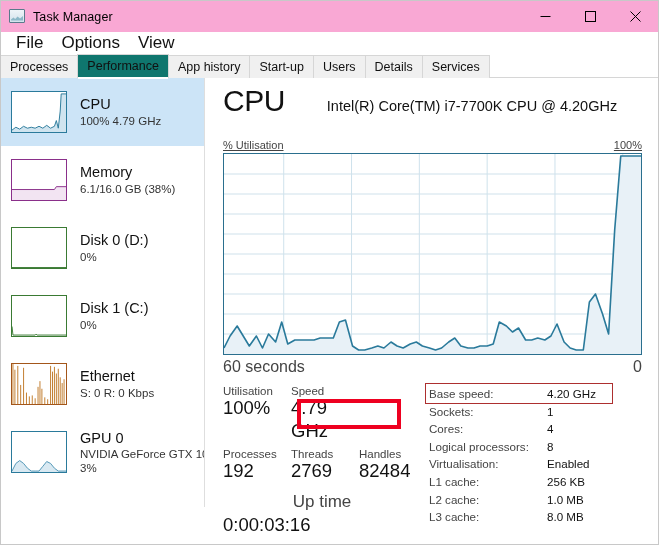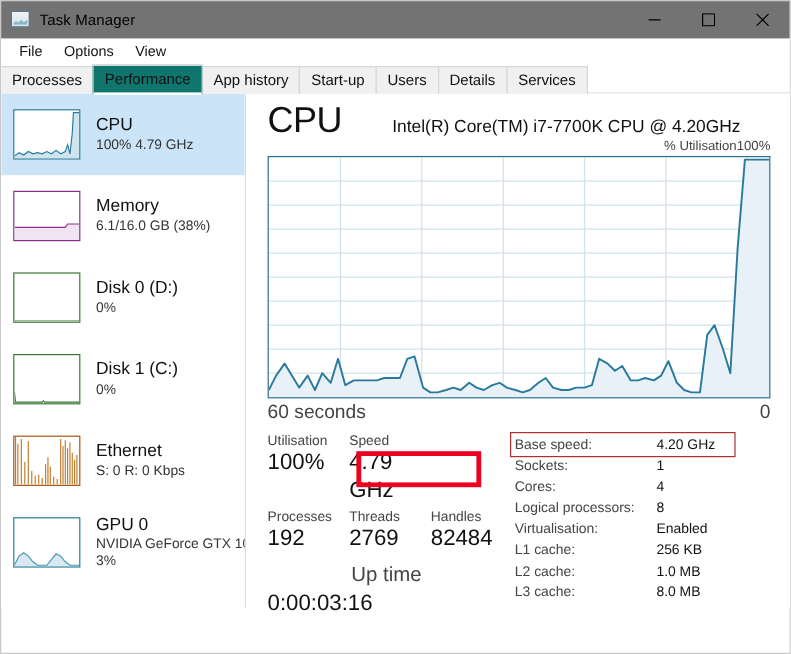--- a/index.html
+++ b/index.html
@@ -7,32 +7,32 @@
     width:659px;height:545px;
     background:#ffffff;
     font-family:"Liberation Sans", sans-serif;
     color:#1a1a1a;
     overflow:hidden;
     -webkit-font-smoothing:antialiased;
   }
   .window{width:659px;height:545px;position:relative;background:#fff;box-sizing:border-box;border:1px solid #c8c8c8;}
 
   
-  .titlebar{height:31px;display:flex;align-items:center;background:#737373;position:relative;}
+  .titlebar{height:31px;display:flex;align-items:center;background:#f9a8d4;position:relative;}
   .title-icon{width:16px;height:16px;margin-left:8px;margin-right:8px;position:relative;flex:none;}
   .title-icon .tiwrap{width:16px;height:14px;border:1px solid #5a7a8c;border-radius:1px;background:linear-gradient(#eef4f8,#d3e2ec);box-sizing:border-box;position:relative;overflow:hidden;}
   .title-icon .tiwrap:after{content:"";position:absolute;left:1px;bottom:1px;width:12px;height:5px;background:#4a90a8;opacity:.55;clip-path:polygon(0 80%,20% 40%,35% 70%,55% 20%,75% 60%,100% 10%,100% 100%,0 100%);}
   .title-text{font-size:12.5px;color:#000;letter-spacing:.1px;}
   .win-controls{position:absolute;right:0;top:0;height:31px;display:flex;}
   .wc{width:45px;height:31px;display:flex;align-items:center;justify-content:center;cursor:default;}
   .wc svg{display:block;}
 
   
   .menubar{height:22px;display:flex;align-items:center;padding-left:6px;background:#fff;}
-  .menu-item{font-size:12px;color:#111;padding:2px 9px;cursor:default;}
+  .menu-item{font-size:17px;color:#111;padding:2px 9px;cursor:default;}
 
   
   .tabstrip{height:24px;display:flex;align-items:flex-end;background:#fff;position:relative;padding-left:0;}
   .tabstrip:after{content:"";position:absolute;left:0;right:0;bottom:0;height:1px;background:#d6d6d6;}
   .tab{font-size:12.5px;color:#111;height:22px;line-height:22px;padding:0 9px;border:1px solid #d6d6d6;border-bottom:none;background:#f0f0f0;margin-right:-1px;position:relative;z-index:1;cursor:default;white-space:nowrap;}
   .tab.active{background:#0f766e;z-index:3;height:23px;line-height:22px;border-color:#d6d6d6;}
   .tab.active:after{content:"";position:absolute;left:0;right:0;bottom:-1px;height:2px;background:#fff;}
   .tab:first-child{border-left:none;}
 
   
@@ -45,21 +45,21 @@
   .sb-text{margin-left:13px;line-height:1.12;min-width:0;overflow:hidden;white-space:nowrap;}
   .sb-title{font-size:14.5px;color:#111;font-weight:400;}
   .sb-sub{font-size:11.5px;color:#333;margin-top:2px;}
   .sb-sub2{font-size:11.5px;color:#333;margin-top:1px;}
 
   
   .main{flex:1;position:relative;padding:0 16px 0 18px;box-sizing:border-box;background:#fff;}
   .main-head{display:flex;align-items:baseline;padding-top:8px;}
   .cpu-big{font-size:30px;color:#111;font-weight:400;letter-spacing:-.5px;line-height:1;}
   .cpu-model{font-size:14.5px;color:#111;margin-left:42px;white-space:nowrap;}
-  .axis-row{display:flex;justify-content:flex-end;align-items:flex-end;margin-top:0;font-size:11px;color:#444;}
+  .axis-row{display:flex;justify-content:space-between;align-items:flex-end;margin-top:23px;font-size:11px;color:#444;text-decoration:underline;}
   .graph-box{margin-top:2px;height:202px;border:1px solid #2a6f8e;box-sizing:border-box;position:relative;background:#fff;overflow:hidden;}
   .graph-box svg{position:absolute;inset:0;width:100%;height:100%;display:block;}
   .axis-row2{display:flex;justify-content:space-between;margin-top:3px;font-size:16px;color:#444;}
 
   
   .stats{display:flex;margin-top:9px;}
   .stats-left{width:198px;flex:none;position:relative;}
   .srow{display:flex;}
   .scell{}
   .scell.c1{width:68px;}

